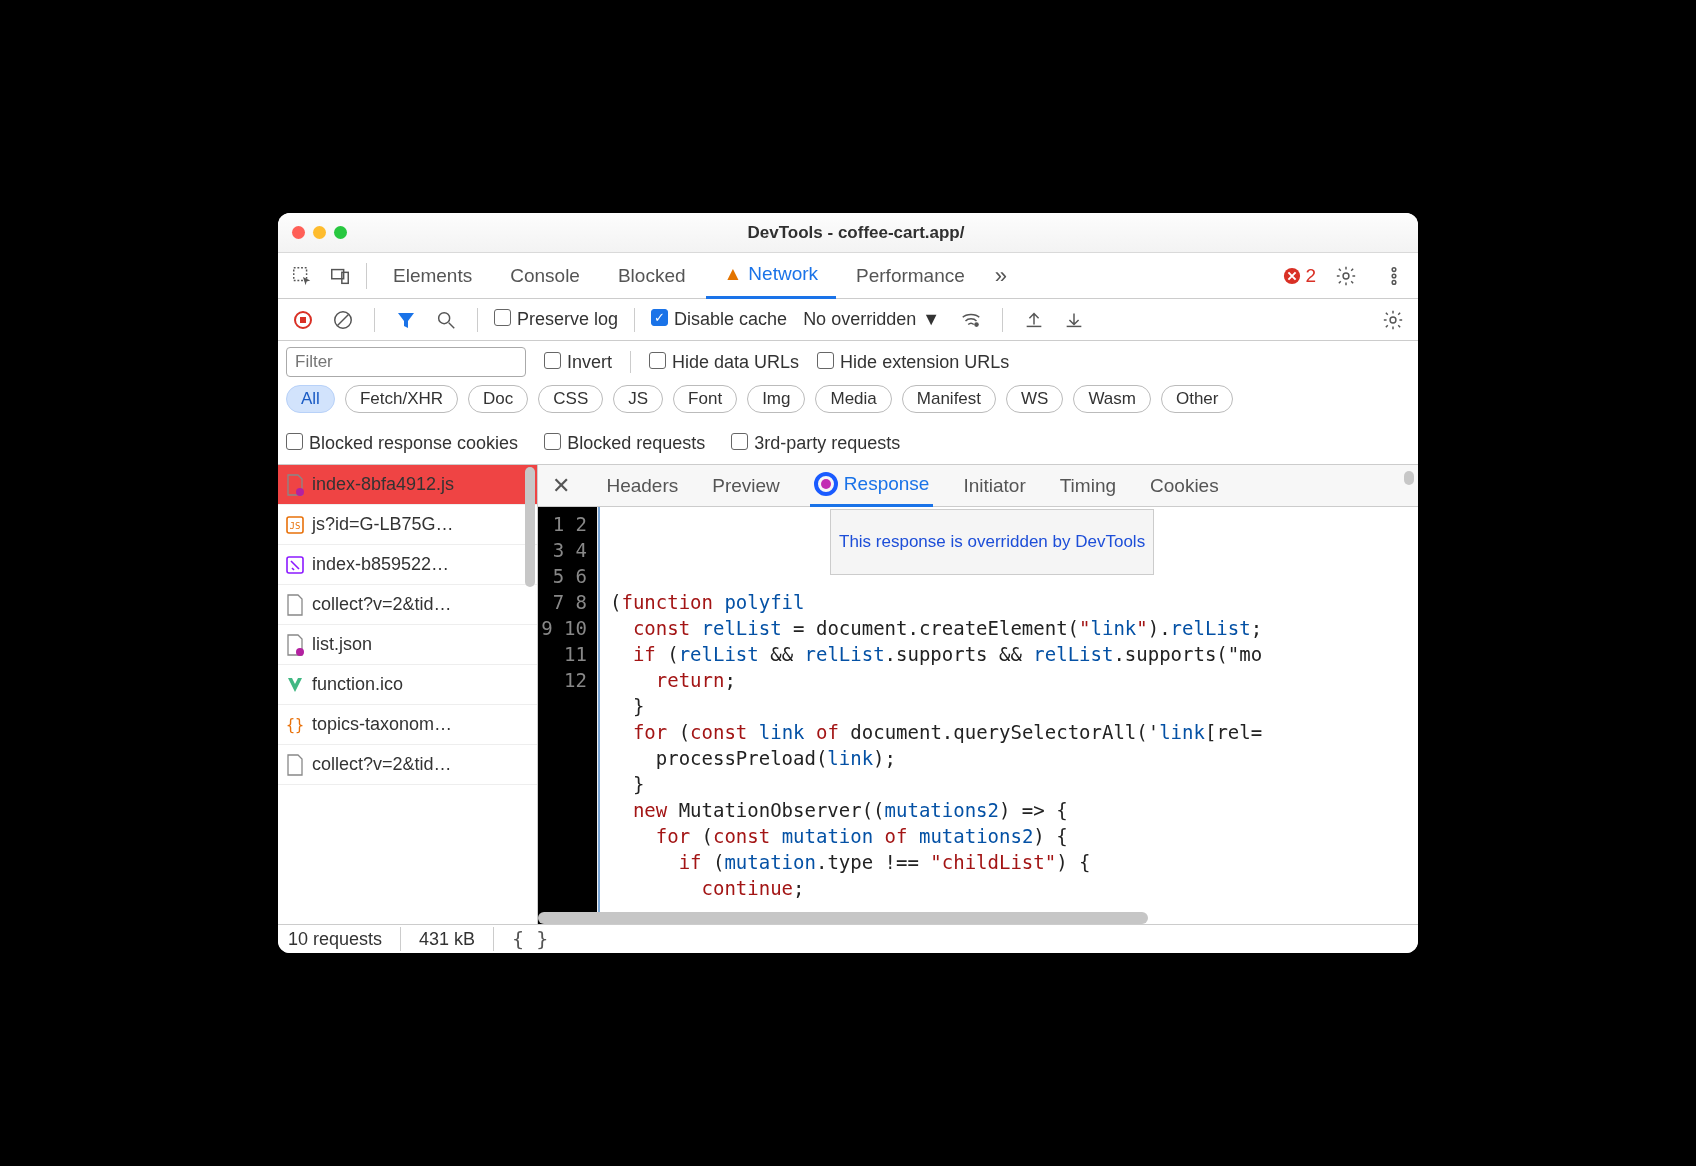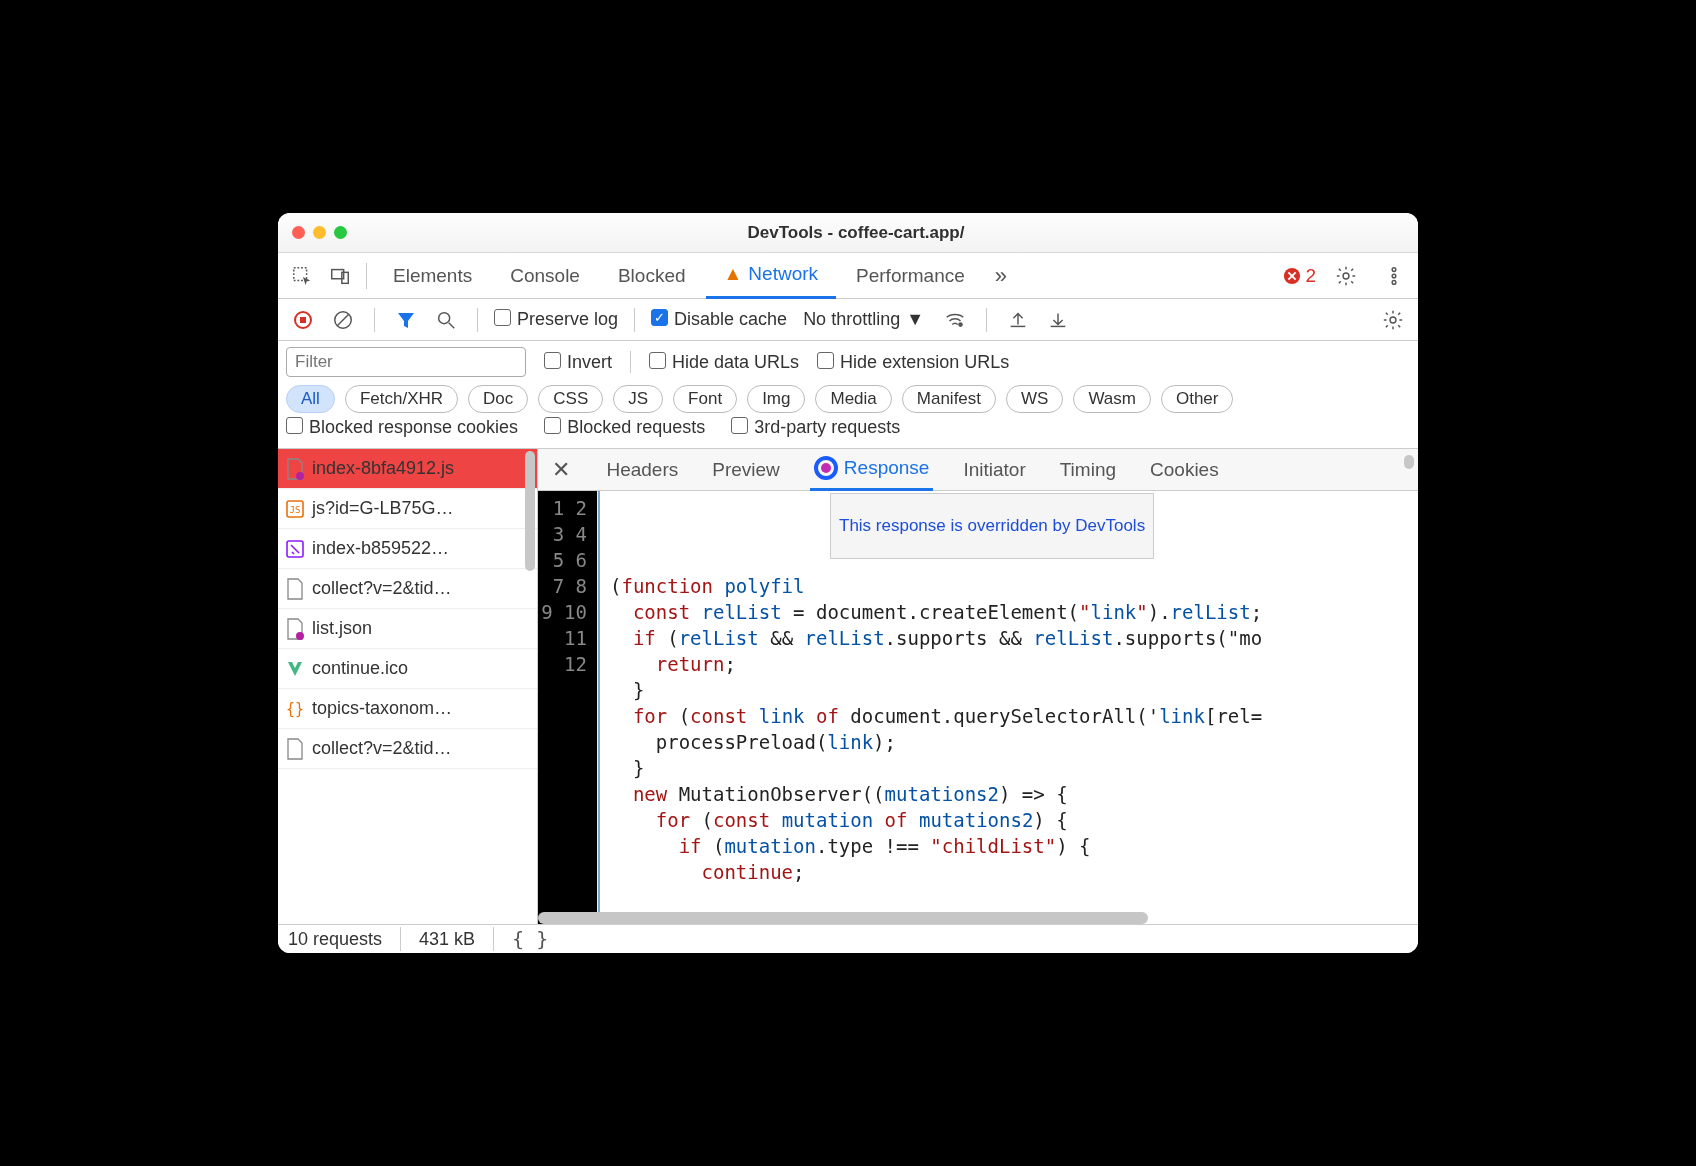--- a/index.html
+++ b/index.html
@@ -53,21 +53,21 @@
   .toolbar .ibtn{ width:30px; height:30px; display:flex; align-items:center; justify-content:center;}
   .toolbar .sep{ width:1px; height:24px; background:#ccc; margin:0 6px;}
   .cb { width:17px; height:17px; border:1.5px solid #666; border-radius:3px; display:inline-flex; align-items:center; justify-content:center; margin-right:6px; flex-shrink:0;}
   .cb.checked{ background:#1a73e8; border-color:#1a73e8;}
   .cb.checked::after{content:"✓"; color:#fff; font-size:13px; line-height:1;}
   .lblrow{display:flex; align-items:flex-start;}
   .sel{ display:flex; align-items:center; gap:6px; padding:0 6px;}
   .filter-area{ border-bottom:1px solid #ccc; background:#fff; padding:6px 8px 10px 8px; font-size:18px; color:#333;}
   .filter-row1{display:flex; align-items:center; gap:18px; margin-bottom:8px;}
   .filter-input{ width:240px; height:30px; border:1px solid #aaa; border-radius:4px; padding:0 8px; font-size:17px; background:#fff;}
-  .chips{display:flex; gap:10px; flex-wrap:wrap; margin-bottom:4px;}
+  .chips{display:flex; gap:10px; flex-wrap:wrap; margin-bottom:20px;}
   .chip{ border:1px solid #bbb; border-radius:16px; padding:3px 14px; font-size:17px; cursor:pointer; background:#fff;}
   .chip.active{ background:#d2e3fc; color:#1a5bc4; border-color:#b8d1f8;}
   .filter-row3{display:flex; gap:26px; align-items:center;}
   .panel-split{ flex:1; display:flex; min-height:0; border-bottom:1px solid #ccc;}
   .sidebar{ width:260px; border-right:1px solid #ccc; display:flex; flex-direction:column; min-height:0;}
   .sidebar-header{ height:42px; display:flex; align-items:center; padding:0 10px; font-size:18px; color:#333; border-bottom:1px solid #ccc;}
   .req-list{ flex:1; overflow:auto; position:relative;}
   .req-item{ height:40px; display:flex; align-items:center; gap:8px; padding:0 8px; font-size:18px; color:#333; border-bottom:1px solid #eee; cursor:pointer; white-space:nowrap; overflow:hidden; text-overflow:ellipsis;}
   .req-item.selected{ background:#ef4444;}
   .req-list .scrollbar{ position:absolute; right:2px; top:2px; width:10px; height:120px; background:#c7c7c7; border-radius:5px;}
@@ -192,21 +192,21 @@
     <label class="lblrow">
       <span class="cb"></span>
       <span>Preserve log</span>
     </label>
     <div class="sep"></div>
     <label class="lblrow">
       <span class="cb checked"></span>
       <span>Disable cache</span>
     </label>
     <div class="sel">
-      <span>No throttling</span>
+      <span>No overridden</span>
       <span>▼</span>
     </div>
     <div class="ibtn">
       <svg class="svgicon" viewBox="0 0 24 24">
           <path d="M3 9 C7 5 17 5 21 9"></path>
           <path d="M6 13 C9 10 15 10 18 13"></path>
           <path d="M9 17 C11 15 13 15 15 17"></path>
           <circle cx="18" cy="17" r="2.5" fill="#555" stroke="none"></circle>
         </svg>
     </div>
@@ -327,21 +327,21 @@
               </svg>
             </span>
           <span>list.json</span>
         </div>
         <div class="req-item">
           <span class="file-icon">
               <svg viewBox="0 0 18 22">
                 <path d="M2 4 L9 18 L16 4 L12 4 L9 10 L6 4 Z" fill="#41b883"></path>
               </svg>
             </span>
-          <span>continue.ico</span>
+          <span>function.ico</span>
         </div>
         <div class="req-item">
           <span class="file-icon">
               <svg viewBox="0 0 18 22">
                 <text x="9" y="16" text-anchor="middle" font-size="15" fill="#e8710a" font-family="monospace">{}</text>
               </svg>
             </span>
           <span>topics-taxonom…</span>
         </div>
         <div class="req-item">

